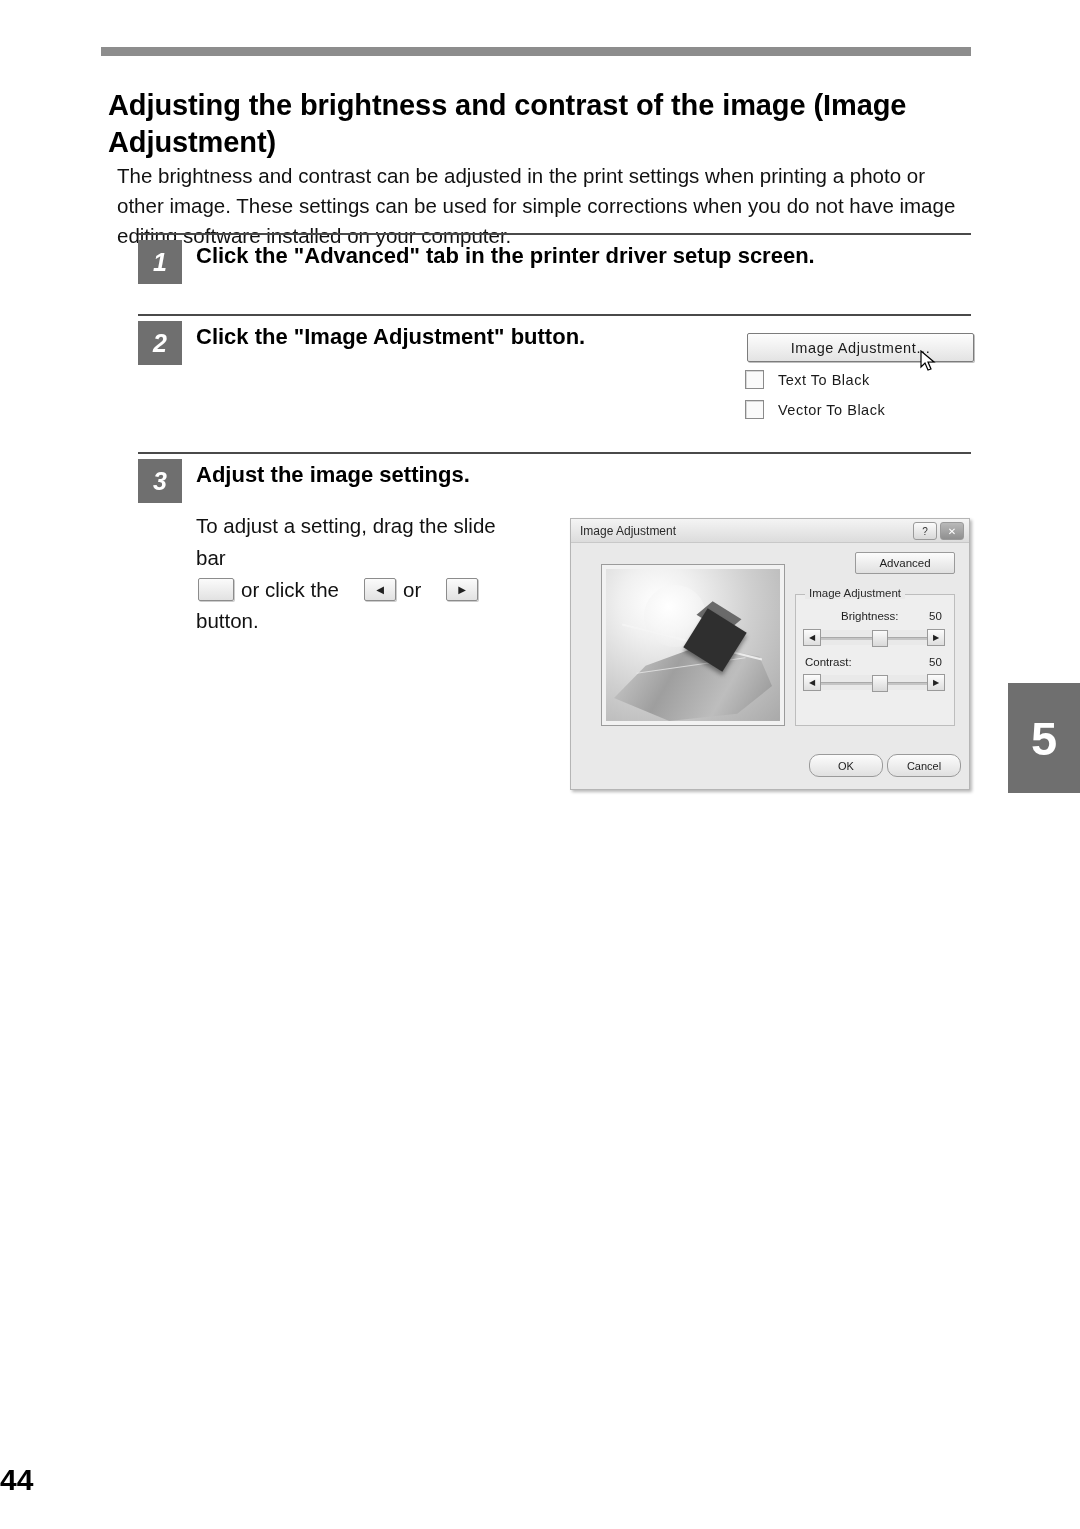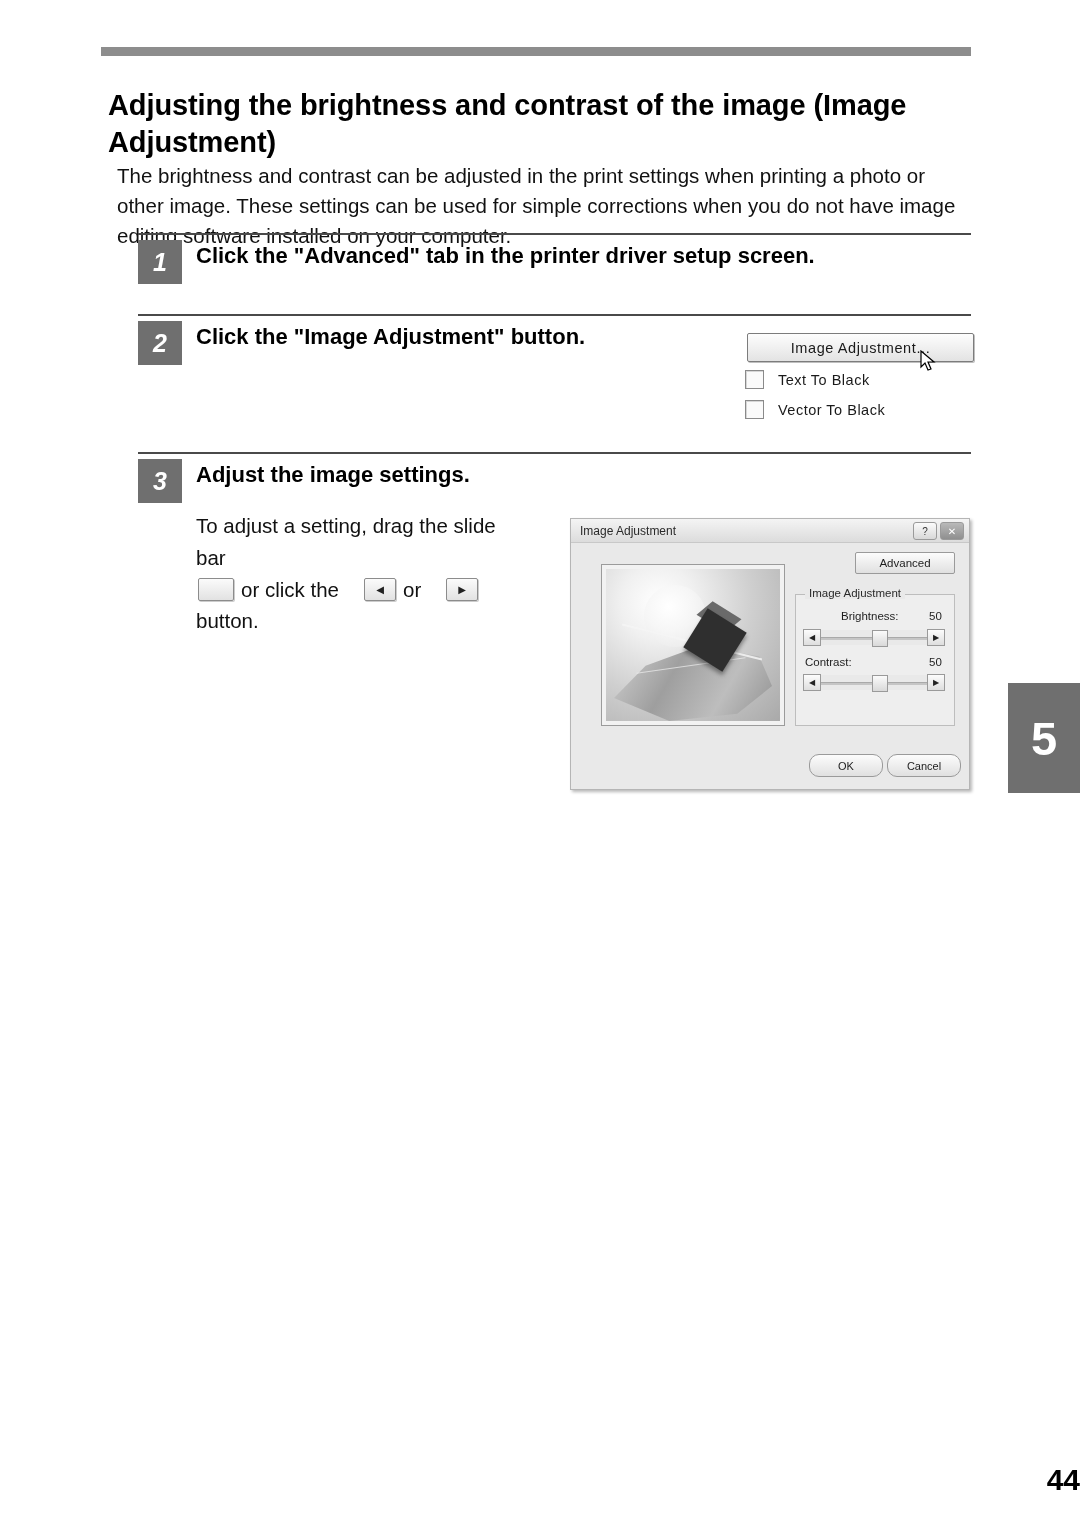--- a/index.html
+++ b/index.html
@@ -446,21 +446,21 @@
     align-items: center;
     justify-content: center;
   }
 
   
   .page-number {
     position: absolute;
     left: 0;
     top: 1463px;
     width: 1080px;
-    text-align: right;
+    text-align: left;
     font-size: 30px;
     font-weight: bold;
   }
 </style>
 </head>
 <body>
 
 <div class="page">
 
   <div class="top-rule"></div>

